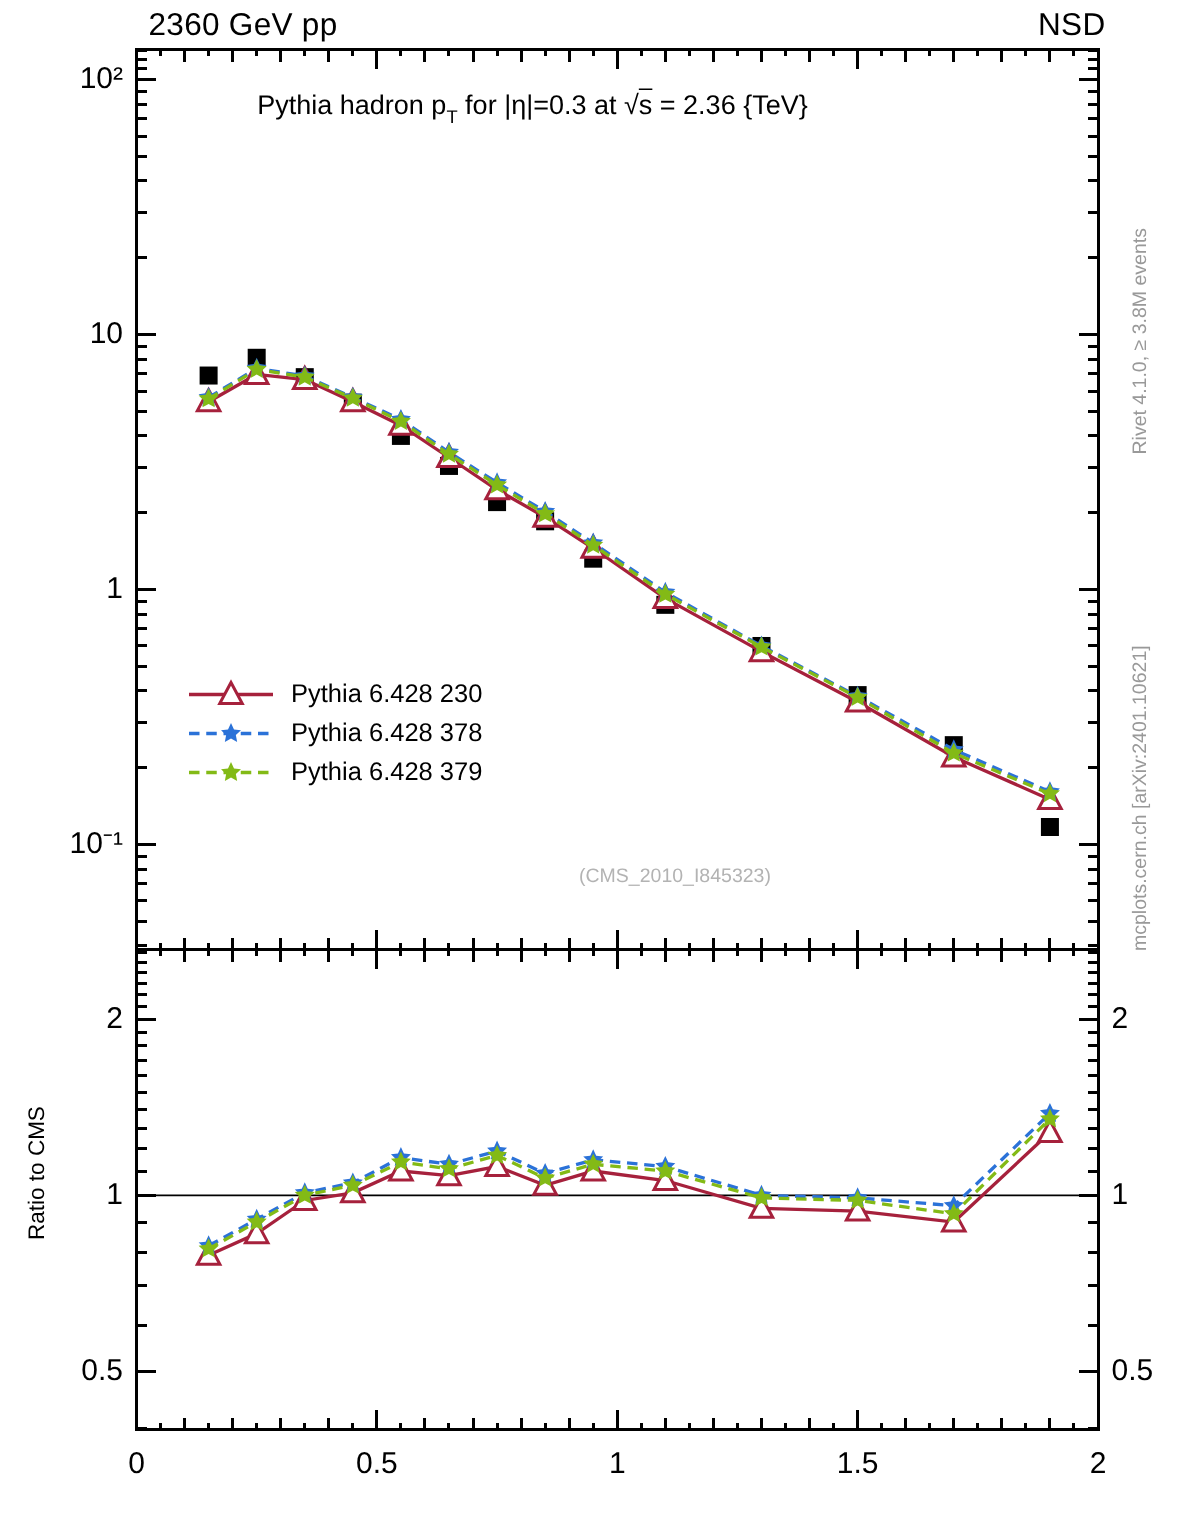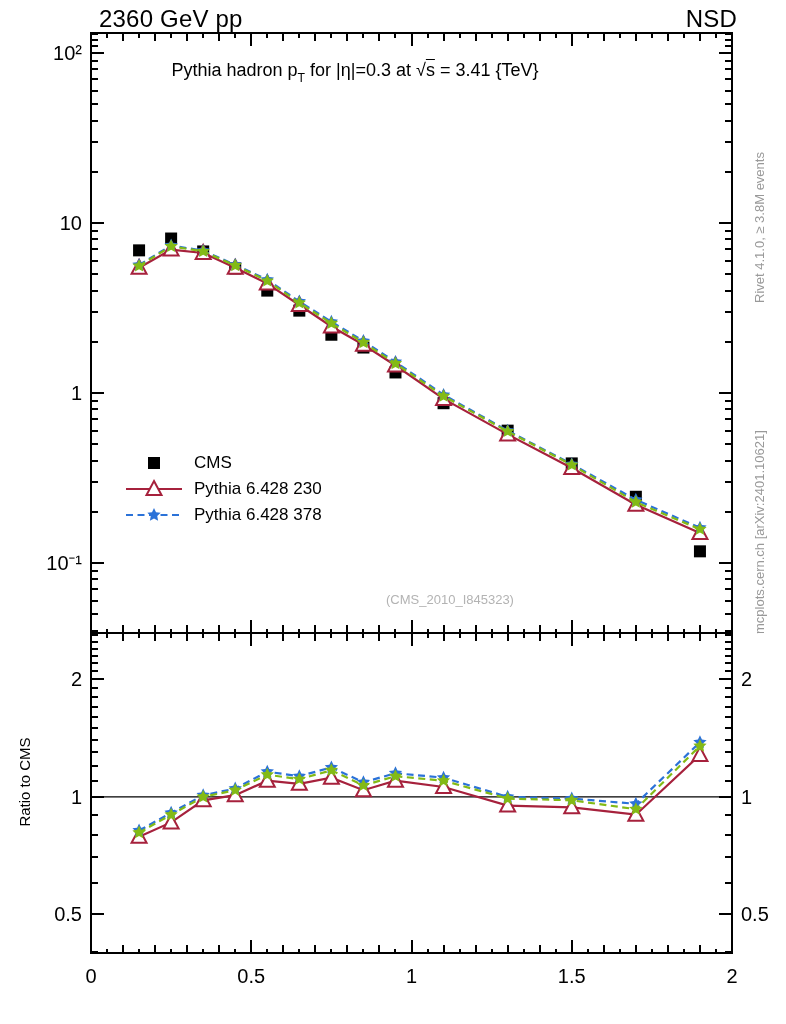--- a/index.html
+++ b/index.html
@@ -1,49 +1,49 @@
 <!DOCTYPE html>
 <html><head>
 <meta charset="utf-8">
 <style>
   html,body{margin:0;padding:0;background:#fff;}
   .canvas{position:relative;width:786px;height:1024px;background:#fff;
           font-family:"Liberation Sans",sans-serif;color:#000;overflow:hidden;}
-  .hdr{position:absolute;top:5px;font-size:24px;letter-spacing:0.2px;}
+  .hdr{position:absolute;top:5px;font-size:21px;letter-spacing:0.2px;}
   .hdr-left{left:99px;}
   .hdr-right{right:49px;text-align:right;}
   .title{position:absolute;left:90px;top:60px;width:530px;text-align:center;
          font-size:18px;white-space:nowrap;}
   .title .sub{font-size:68%;vertical-align:-6px;}
   .title .ovl{text-decoration:overline;}
   #plot{position:absolute;left:0;top:0;}
   #plot text{font-family:"Liberation Sans",sans-serif;fill:#000;}
   .legend{position:absolute;left:124px;top:450px;}
   .lrow{display:flex;align-items:center;height:26px;}
   .lmark{width:60px;height:22px;flex:0 0 60px;}
   .llab{margin-left:10px;font-size:17px;}
-  .watermark{position:absolute;left:295px;top:592px;width:310px;text-align:center;
+  .watermark{position:absolute;left:295px;top:576px;width:310px;text-align:center;
              font-size:13px;color:#b3b3b3;}
   .vtext{position:absolute;font-size:13px;color:#999;transform:rotate(-90deg);
          transform-origin:0 0;white-space:nowrap;}
   .side-top{left:752px;top:303px;width:270px;}
   .side-bottom{left:752px;top:634px;width:292px;}
   .ratio-ylabel{position:absolute;left:16px;top:853px;width:142px;height:16px;
                 transform:rotate(-90deg);transform-origin:0 0;font-size:15px;
                 white-space:nowrap;text-align:center;color:#000;}
 </style>
 </head>
 <body>
 
 <div class="canvas">
 
   <div class="hdr hdr-left">2360 GeV pp</div>
   <div class="hdr hdr-right">NSD</div>
 
-  <div class="title"><span>Pythia hadron p</span><span class="sub">T</span><span> for |η|=0.3 at </span><span>√</span><span class="ovl">s</span><span> = 3.41 {TeV}</span></div>
+  <div class="title"><span>Pythia hadron p</span><span class="sub">T</span><span> for |η|=0.3 at </span><span>√</span><span class="ovl">s</span><span> = 2.36 {TeV}</span></div>
 
   <svg id="plot" width="786" height="1024">
       <g stroke="#000" stroke-width="2" shape-rendering="crispEdges">
         <rect x="91" y="33" width="641" height="600" fill="none"></rect>
         <rect x="91" y="633" width="641" height="320" fill="none"></rect>
         <line x1="91" y1="33" x2="91" y2="46"></line>
         <line x1="107.025" y1="33" x2="107.025" y2="37.5"></line>
         <line x1="123.05000000000001" y1="33" x2="123.05000000000001" y2="41"></line>
         <line x1="139.07500000000002" y1="33" x2="139.07500000000002" y2="37.5"></line>
         <line x1="155.10000000000002" y1="33" x2="155.10000000000002" y2="41"></line>
@@ -461,38 +461,39 @@
         <path d="M507.65,791.57L509.65,795.82L514.31,796.41L510.88,799.62L511.76,804.24L507.65,801.97L503.54,804.24L504.42,799.62L500.99,796.41L505.65,795.82Z" fill="#83ba16"></path>
         <path d="M571.75,793.29L573.75,797.54L578.41,798.13L574.98,801.34L575.86,805.96L571.75,803.69L567.64,805.96L568.52,801.34L565.09,798.13L569.75,797.54Z" fill="#83ba16"></path>
         <path d="M635.85,802.17L637.85,806.42L642.51,807.01L639.08,810.22L639.96,814.83L635.85,812.57L631.74,814.83L632.62,810.22L629.19,807.01L633.85,806.42Z" fill="#83ba16"></path>
         <path d="M699.95,739.01L701.95,743.26L706.61,743.85L703.18,747.06L704.06,751.68L699.95,749.41L695.84,751.68L696.72,747.06L693.29,743.85L697.95,743.26Z" fill="#83ba16"></path>
       </g>
     </svg>
 
   <div class="legend">
     <div class="lrow">
       <svg class="lmark">
-          <rect x="24" y="5" width="12" height="12" fill="#000000"></rect>
-        </svg>
-      <span class="llab">CMS</span>
-    </div>
-    <div class="lrow">
-      <svg class="lmark">
           <line x1="2" y1="11" x2="58" y2="11" stroke="#a6213c" stroke-width="2.2"></line>
           <path d="M30,3L37.5,17L22.5,17Z" fill="#fff" stroke="#a6213c" stroke-width="2"></path>
         </svg>
       <span class="llab">Pythia 6.428 230</span>
     </div>
     <div class="lrow">
       <svg class="lmark">
           <line x1="2" y1="11" x2="58" y2="11" stroke="#2b72d8" stroke-width="2.2" stroke-dasharray="7 4.5"></line>
           <path d="M30.00,4.00L32.00,8.25L36.66,8.84L33.23,12.05L34.11,16.66L30.00,14.40L25.89,16.66L26.77,12.05L23.34,8.84L28.00,8.25Z" fill="#2b72d8"></path>
         </svg>
       <span class="llab">Pythia 6.428 378</span>
     </div>
+    <div class="lrow">
+      <svg class="lmark">
+          <line x1="2" y1="11" x2="58" y2="11" stroke="#83ba16" stroke-width="2.2" stroke-dasharray="7 4.5"></line>
+          <path d="M30.00,4.00L32.00,8.25L36.66,8.84L33.23,12.05L34.11,16.66L30.00,14.40L25.89,16.66L26.77,12.05L23.34,8.84L28.00,8.25Z" fill="#83ba16"></path>
+        </svg>
+      <span class="llab">Pythia 6.428 379</span>
+    </div>
   </div>
 
   <div class="watermark">(CMS_2010_I845323)</div>
   <div class="vtext side-top">Rivet 4.1.0, ≥ 3.8M events</div>
   <div class="vtext side-bottom">mcplots.cern.ch [arXiv:2401.10621]</div>
   <div class="ratio-ylabel">Ratio to CMS</div>
 
 </div>
 
 </body></html>

